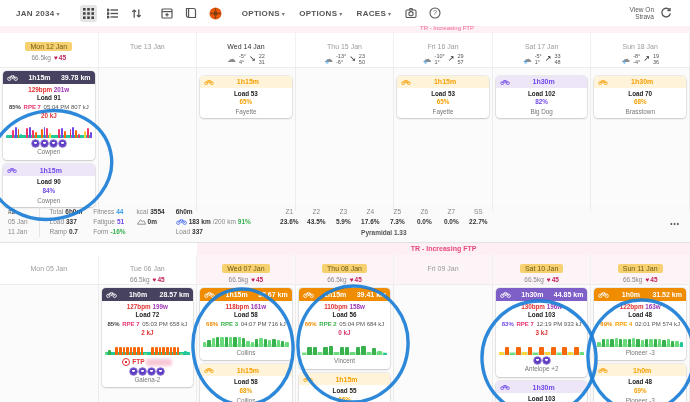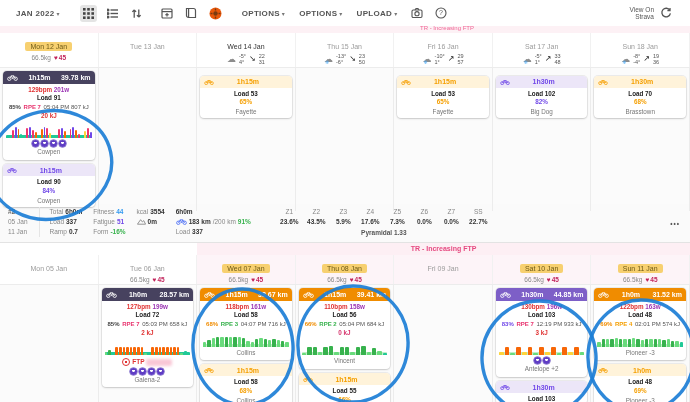--- a/index.html
+++ b/index.html
@@ -81,21 +81,21 @@
   .zmodel{margin-top:1px;color:#555;font-weight:700;}
   .menu{margin-left:auto;color:#555;font-weight:700;letter-spacing:1px;align-self:center;cursor:pointer;}
   
   .overlay{position:absolute;left:0;top:0;pointer-events:none;z-index:9;}
 </style>
 </head>
 <body>
 
 <div class="toolbar">
   <div class="dd">
-      <span>JAN 2022</span>
+      <span>JAN 2034</span>
     </div>
 
   <div class="viewgroup">
     <span class="vbtn active">
         <svg width="11" height="11" viewBox="0 0 11 11">
           <g fill="#444">
             <rect x="0" y="0" width="2.6" height="2.6"></rect>
             <rect x="4.2" y="0" width="2.6" height="2.6"></rect>
             <rect x="8.4" y="0" width="2.6" height="2.6"></rect>
             <rect x="0" y="4.2" width="2.6" height="2.6"></rect>
@@ -147,21 +147,21 @@
       </svg>
     </span>
 
   <div class="dd tb-gap">
       <span>OPTIONS</span>
     </div>
   <div class="dd tb-gap">
       <span>OPTIONS</span>
     </div>
   <div class="dd tb-gap">
-      <span>UPLOAD</span>
+      <span>RACES</span>
     </div>
 
   <span class="tbicon tb-gap">
       <svg width="12" height="12" viewBox="0 0 12 12" stroke="#555" stroke-width="1.1" fill="none">
         <rect x="1" y="3" width="10" height="7.5" rx="1.2"></rect>
         <path d="M4 3 L5 1.6 h2 L8 3"></path>
         <circle cx="6" cy="6.7" r="2.1"></circle>
       </svg>
     </span>
   <span class="tbicon">

